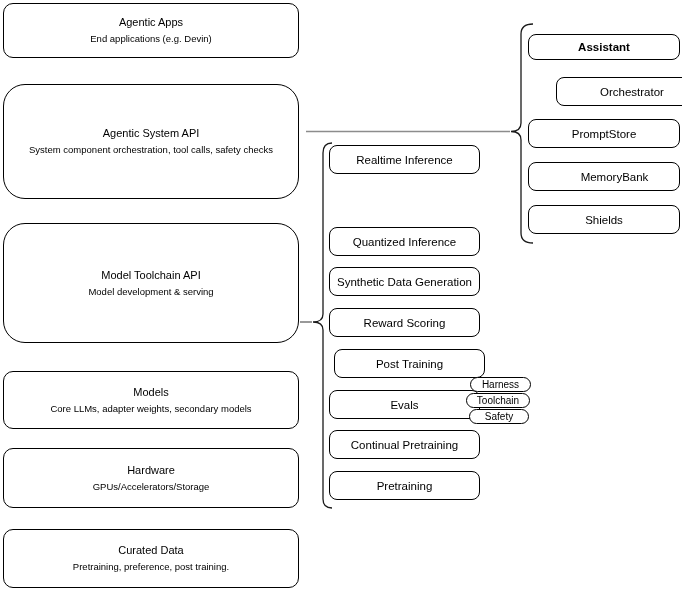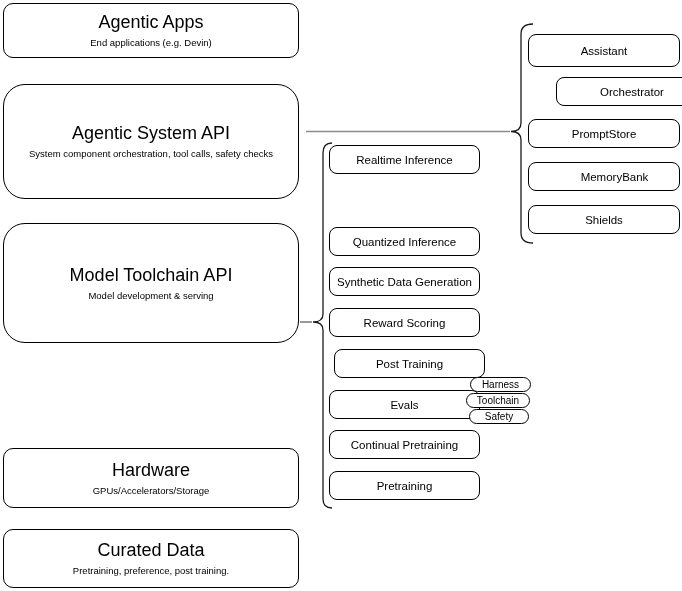--- a/index.html
+++ b/index.html
@@ -15,21 +15,21 @@
     position:absolute;
     box-sizing:border-box;
     background:#ffffff;
     border:1.3px solid #000;
     display:flex;
     flex-direction:column;
     align-items:center;
     justify-content:center;
     text-align:center;
   }
-  .lbox .t{font-size:18px;line-height:1.15;}
+  .lbox .t{font-size:11px;line-height:1.15;}
   .lbox .s{font-size:9.5px;line-height:1.2;margin-top:4px;color:#000;}
   .sbox{
     font-size:11.5px;
     border-radius:8px;
     flex-direction:row;
     white-space:nowrap;
   }
   .oval{
     font-size:10px;
     border-radius:999px;
@@ -63,20 +63,24 @@
   <div class="node lbox" style="left:3px;top:84px;width:296px;height:115px;border-radius:22px;">
     <div class="t">Agentic System API</div>
     <div class="s">System component orchestration, tool calls, safety checks</div>
   </div>
 
   <div class="node lbox" style="left:3px;top:223px;width:296px;height:120px;border-radius:22px;">
     <div class="t">Model Toolchain API</div>
     <div class="s">Model development &amp; serving</div>
   </div>
 
+  <div class="node lbox" style="left:3px;top:371px;width:296px;height:58px;border-radius:10px;">
+    <div class="t">Models</div>
+    <div class="s">Core LLMs, adapter weights, secondary models</div>
+  </div>
 
   <div class="node lbox" style="left:3px;top:448px;width:296px;height:60px;border-radius:10px;">
     <div class="t">Hardware</div>
     <div class="s">GPUs/Accelerators/Storage</div>
   </div>
 
   <div class="node sbox" style="left:329px;top:145px;width:151px;height:29px;">Realtime Inference</div>
 
   <div class="node lbox" style="left:3px;top:529px;width:296px;height:59px;border-radius:10px;">
     <div class="t">Curated Data</div>
@@ -87,19 +91,19 @@
   <div class="node sbox" style="left:329px;top:308px;width:151px;height:29px;">Reward Scoring</div>
   <div class="node sbox" style="left:334px;top:349px;width:151px;height:29px;">Post Training</div>
   <div class="node sbox" style="left:329px;top:390px;width:151px;height:29px;">Evals</div>
   <div class="node sbox" style="left:329px;top:430px;width:151px;height:29px;">Continual Pretraining</div>
   <div class="node sbox" style="left:329px;top:471px;width:151px;height:29px;">Pretraining</div>
 
   <div class="node oval" style="left:470px;top:377px;width:61px;height:15px;">Harness</div>
   <div class="node oval" style="left:466px;top:393px;width:64px;height:15px;">Toolchain</div>
   <div class="node oval" style="left:469px;top:409px;width:60px;height:15px;">Safety</div>
 
-  <div class="node sbox" style="left:528px;top:34px;width:152px;height:33px;">Assistant</div>
+  <div class="node sbox" style="left:528px;top:34px;width:152px;height:26px;font-weight:bold;">Assistant</div>
   <div class="node sbox" style="left:528px;top:77px;width:152px;height:29px;margin-left:28px;">Orchestrator</div>
   <div class="node sbox" style="left:528px;top:119px;width:152px;height:29px;">PromptStore</div>
   <div class="node sbox" style="left:528px;top:162px;width:152px;height:29px;padding-left:21px;">MemoryBank</div>
   <div class="node sbox" style="left:528px;top:205px;width:152px;height:29px;">Shields</div>
 
 </div>
 
 </body></html>

